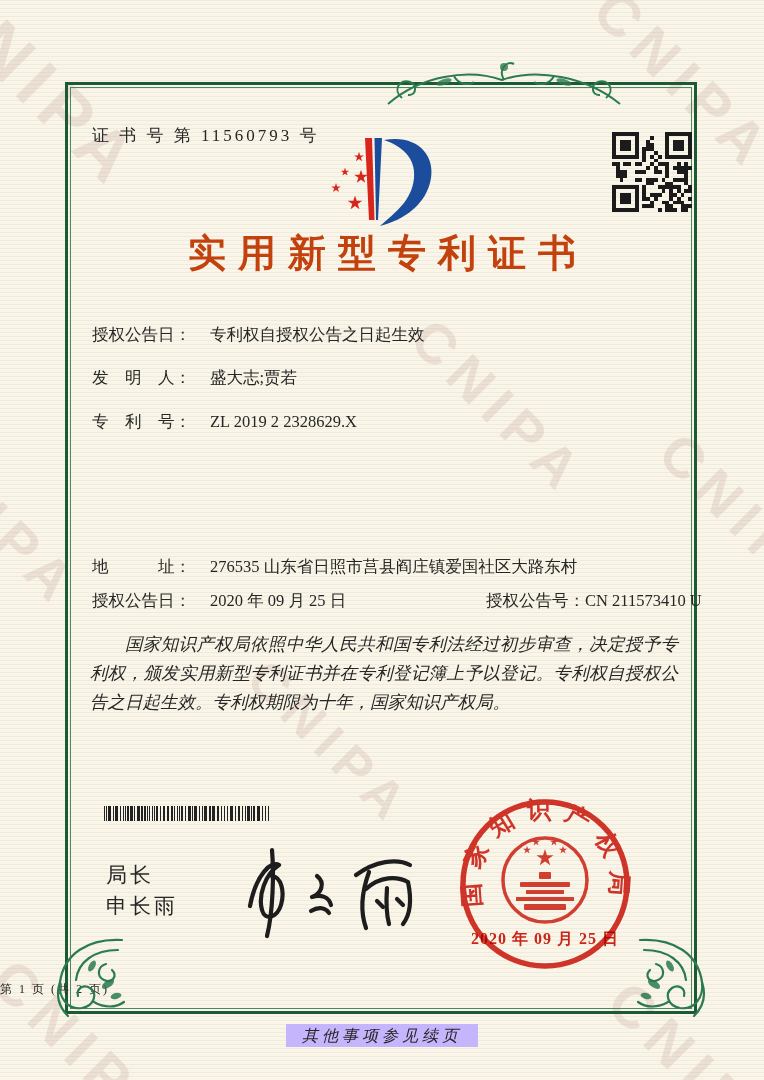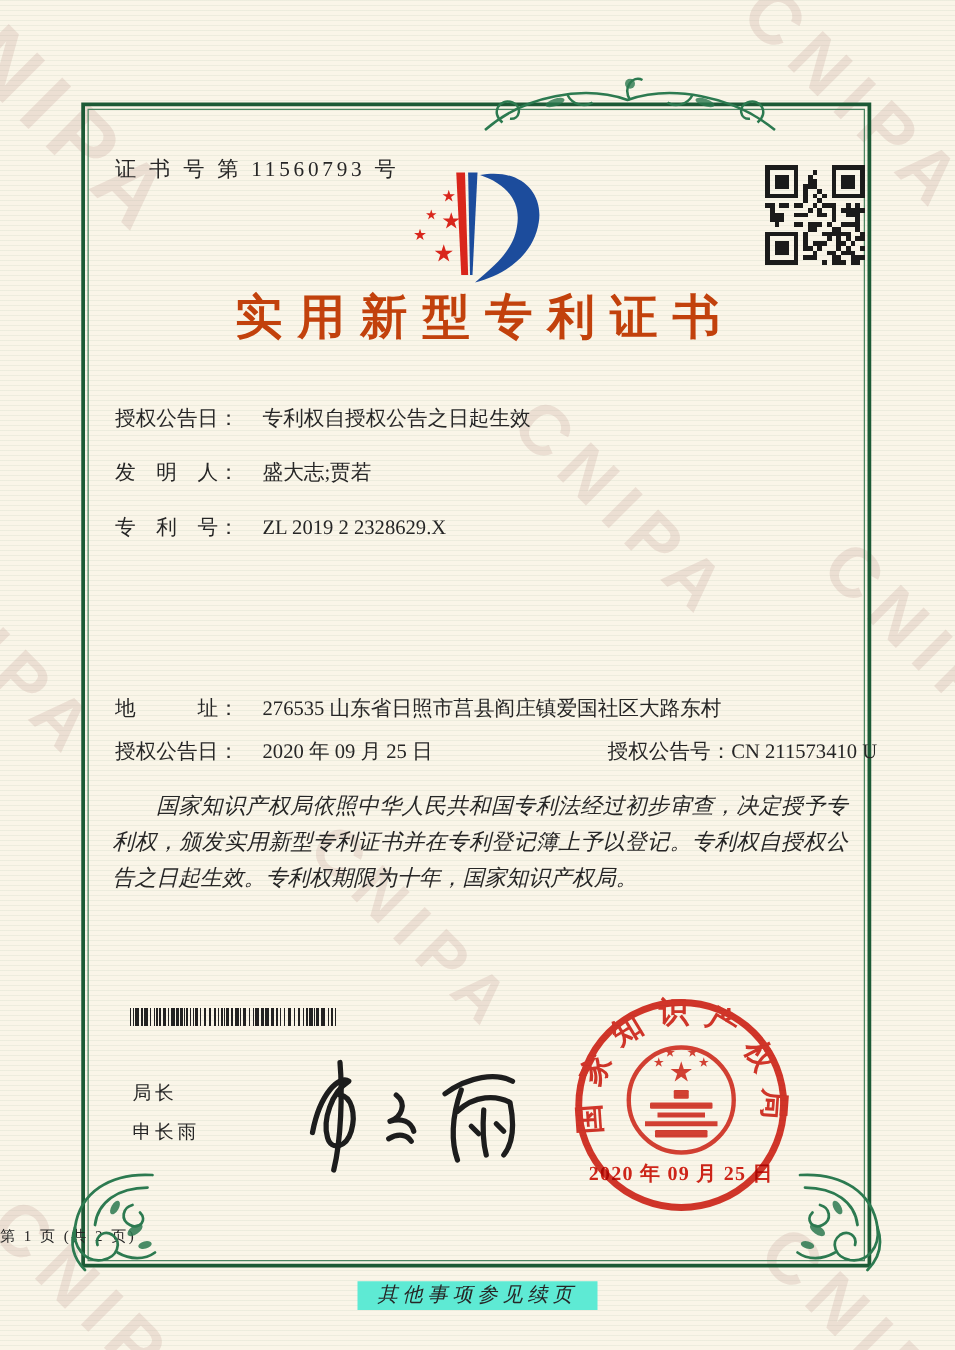--- a/index.html
+++ b/index.html
@@ -27,32 +27,32 @@
   .cert-no{left:92px;top:124px;font-size:17px;letter-spacing:3px;}
   .logo{left:318px;top:126px;}
   .qr{left:612px;top:132px;line-height:0;}
   .doc-title{left:0;right:0;top:228px;text-align:center;font-size:38px;font-weight:bold;letter-spacing:12px;text-indent:12px;color:#c2410c;}
   .row{position:absolute;left:92px;width:588px;font-size:16.5px;z-index:3;white-space:nowrap;}
   .row .lab{display:inline-block;min-width:118px;}
   .pair2{position:absolute;left:366px;top:0;margin-left:28px;}
   .paras{position:absolute;left:90px;top:630px;width:588px;z-index:3;font-style:italic;font-size:17.5px;line-height:29px;text-align:justify;}
   .paras p{margin:0;text-indent:2em;}
   .barcode{left:104px;top:806px;line-height:0;}
-  .director{left:106px;top:860px;font-size:15px;line-height:31px;letter-spacing:3px;}
+  .director{left:106px;top:860px;font-size:21px;line-height:31px;letter-spacing:3px;}
   .signature{left:220px;top:844px;line-height:0;}
   .orn{z-index:4;line-height:0;}
   .orn-top{left:384px;top:54px;}
   .orn-bl{left:48px;top:936px;}
   .orn-br{left:634px;top:936px;transform:scaleX(-1);}
   .seal{left:452px;top:792px;z-index:5;mix-blend-mode:multiply;opacity:.92;line-height:0;}
   .seal-date{position:absolute;left:452px;top:929px;width:186px;text-align:center;color:#d3261b;
     font-weight:bold;font-size:16px;z-index:6;letter-spacing:1px;mix-blend-mode:multiply;}
   .page-num{left:0;right:0;top:981px;text-align:left;font-size:12px;letter-spacing:2px;}
   .note{left:0;right:0;top:1026px;text-align:center;z-index:3;font-size:16px;font-style:italic;}
-  .note span{background:#5eead4;padding:3px 16px;letter-spacing:4px;}
+  .note span{background:#c4b5fd;padding:3px 16px;letter-spacing:4px;}
 </style>
 </head>
 <body>
 
 <svg width="0" height="0" style="position:absolute">
   <defs>
     <path id="star" d="M0,-1L0.225,-0.309L0.951,-0.309L0.363,0.118L0.588,0.809L0,0.382L-0.588,0.809L-0.363,0.118L-0.951,-0.309L-0.225,-0.309Z"></path>
   </defs>
 </svg>
 

